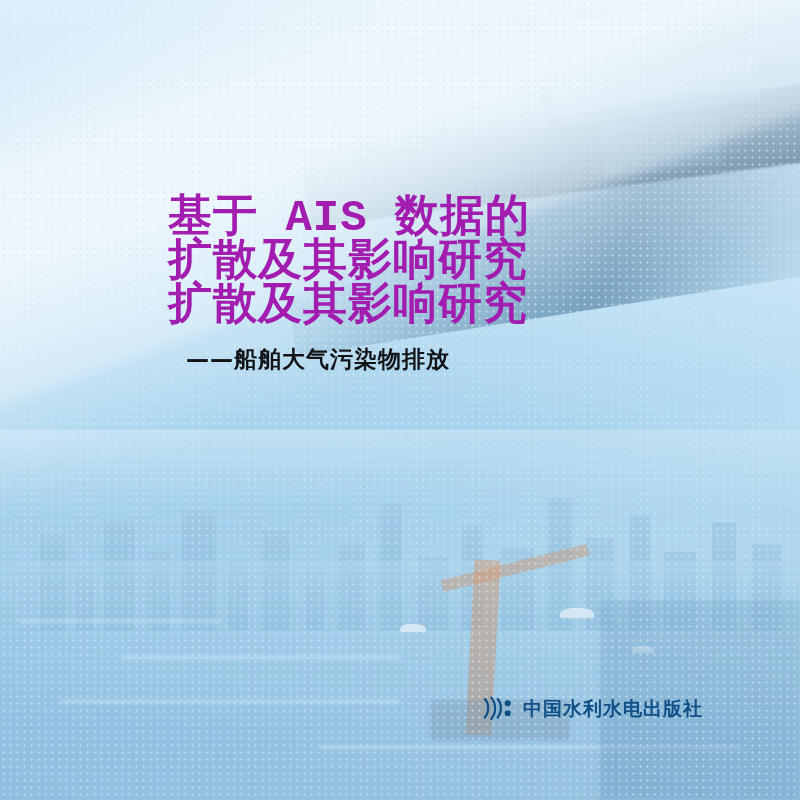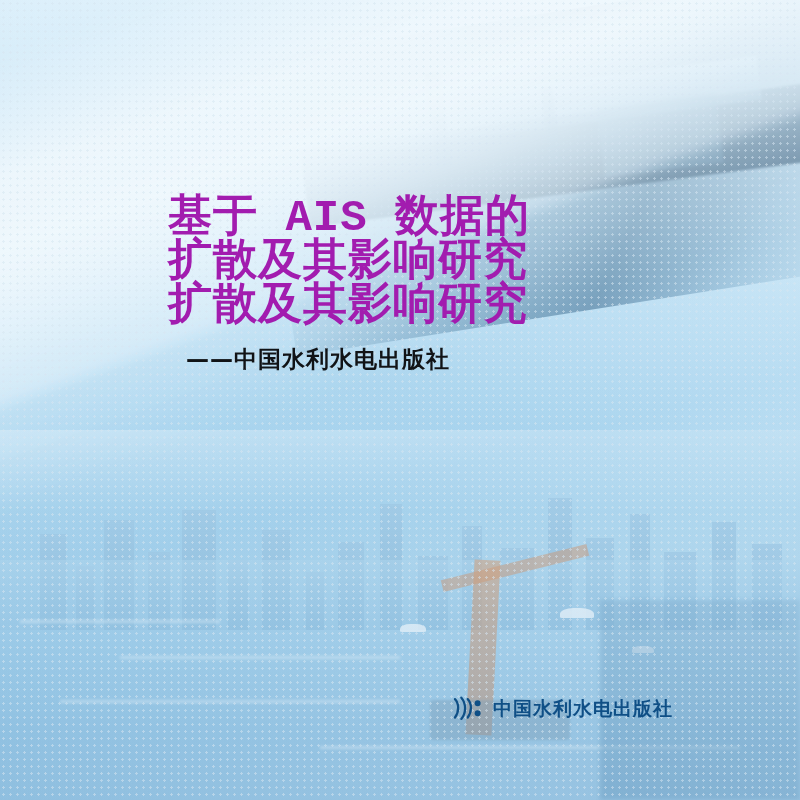--- a/index.html
+++ b/index.html
@@ -241,21 +241,21 @@
     font-family: "DejaVu Sans", "Liberation Sans", sans-serif;
     font-size: 17px;
     letter-spacing: 1px;
     color: #15181c;
   }
   .authors .gap { display: inline-block; width: 16px; }
 
   
   .publisher {
     position: absolute;
-    left: 450px;
+    left: 480px;
     top: 694px;
     display: flex;
     align-items: flex-start;
   }
   .pub-row {
     display: flex;
     align-items: center;
     gap: 9px;
   }
   .pub-mark {
@@ -337,21 +337,21 @@
   <div class="bg-diagonal2"></div>
 
   <div class="bg-tint"></div>
   <div class="bg-dots"></div>
   <div class="bg-dots2"></div>
 
   <div class="title-block">
     <div class="title-line">基于 AIS 数据的</div>
     <div class="title-line">扩散及其影响研究</div>
     <div class="title-line">扩散及其影响研究</div>
-    <div class="subtitle">——中国水利水电出版社</div>
+    <div class="subtitle">——船舶大气污染物排放</div>
   </div>
 
 
   <div class="publisher">
     <div class="pub-row">
       <svg class="pub-mark" viewBox="0 0 48 42">
         <g fill="none" stroke="#0f4f86" stroke-width="3.2" stroke-linecap="round">
           <path d="M7 7 C13 13, 13 25, 7 33"></path>
           <path d="M16 5 C23 13, 23 27, 16 35"></path>
           <path d="M25 7 C31 13, 31 25, 25 33"></path>

